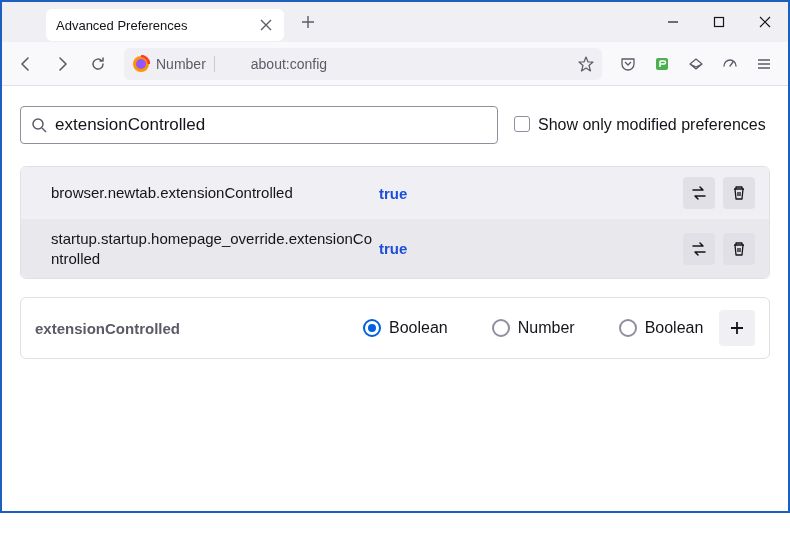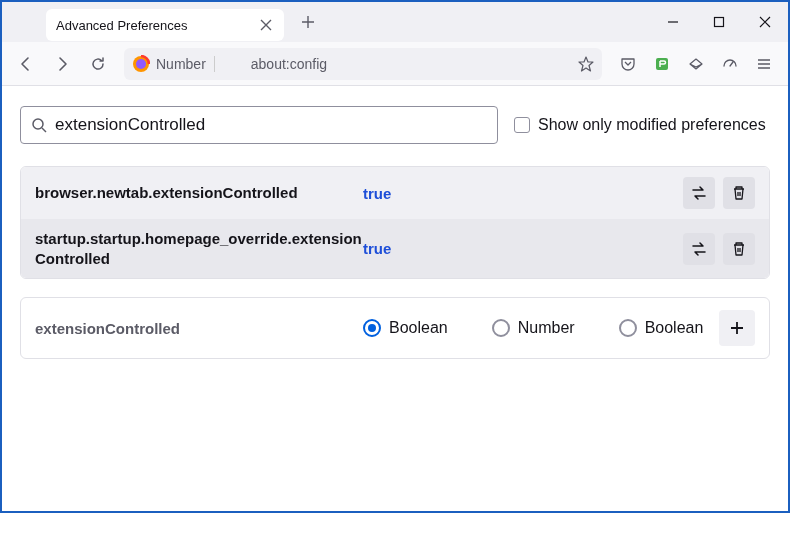--- a/index.html
+++ b/index.html
@@ -26,29 +26,29 @@
   .nav-icons { display: flex; gap: 2px; }
   .nav-icon { width: 32px; height: 32px; display: flex; align-items: center; justify-content: center; cursor: pointer; color: #5b5b66; }
   .ext-green { color: #2e7d32; }
   
   
   .content { flex: 1; padding: 20px 18px; background: #fff; }
   .search-row { display: flex; align-items: center; gap: 16px; margin-bottom: 22px; }
   .search-box { flex: 1; max-width: 478px; height: 38px; border: 1px solid #8f8f9d; border-radius: 4px; display: flex; align-items: center; padding: 0 10px; font-size: 16px; }
   .search-icon-wrap { color: #5b5b66; margin-right: 8px; }
   .search-input { border: none; outline: none; font-size: 17px; flex: 1; color: #15141a; background: transparent; }
-  .checkbox-wrap { display: flex; align-items: center; gap: 8px; cursor: pointer; }
+  .checkbox-wrap { display: flex; align-items: flex-start; gap: 8px; cursor: pointer; }
   .checkbox { width: 16px; height: 16px; border: 1px solid #8f8f9d; border-radius: 3px; }
   .checkbox-label { font-size: 16px; color: #15141a; }
   
   .pref-list { border: 1px solid #e0e0e6; border-radius: 6px; overflow: hidden; margin-bottom: 18px; }
   .pref-row { display: flex; align-items: center; padding: 10px 14px; font-size: 15px; min-height: 44px; }
   .pref-row.odd { background: #f0f0f4; }
   .pref-row.even { background: #e8e8ed; }
-  .pref-name { font-weight: 700; color: #15141a; width: 328px; word-break: break-all; line-height: 1.3; }
+  .pref-name { font-weight: 400; color: #15141a; width: 328px; word-break: break-all; line-height: 1.3; margin-left: 16px; }
   .pref-value { font-weight: 700; color: #1d4ed8; flex: 1; }
   .pref-actions { display: flex; gap: 8px; }
   .icon-btn { width: 32px; height: 32px; background: #e0e0e6; border-radius: 4px; display: flex; align-items: center; justify-content: center; cursor: pointer; color: #15141a; }
   
   .add-box { border: 1px solid #e0e0e6; border-radius: 6px; padding: 12px 14px; display: flex; align-items: center; }
   .add-name { font-weight: 700; color: #5b5b66; font-size: 15px; width: 328px; }
   .radio-group { display: flex; gap: 44px; align-items: center; flex: 1; }
   .radio-item { display: flex; align-items: center; gap: 8px; cursor: pointer; }
   .radio { width: 18px; height: 18px; border: 2px solid #8f8f9d; border-radius: 50%; position: relative; }
   .radio.checked { border-color: #0060df; }

